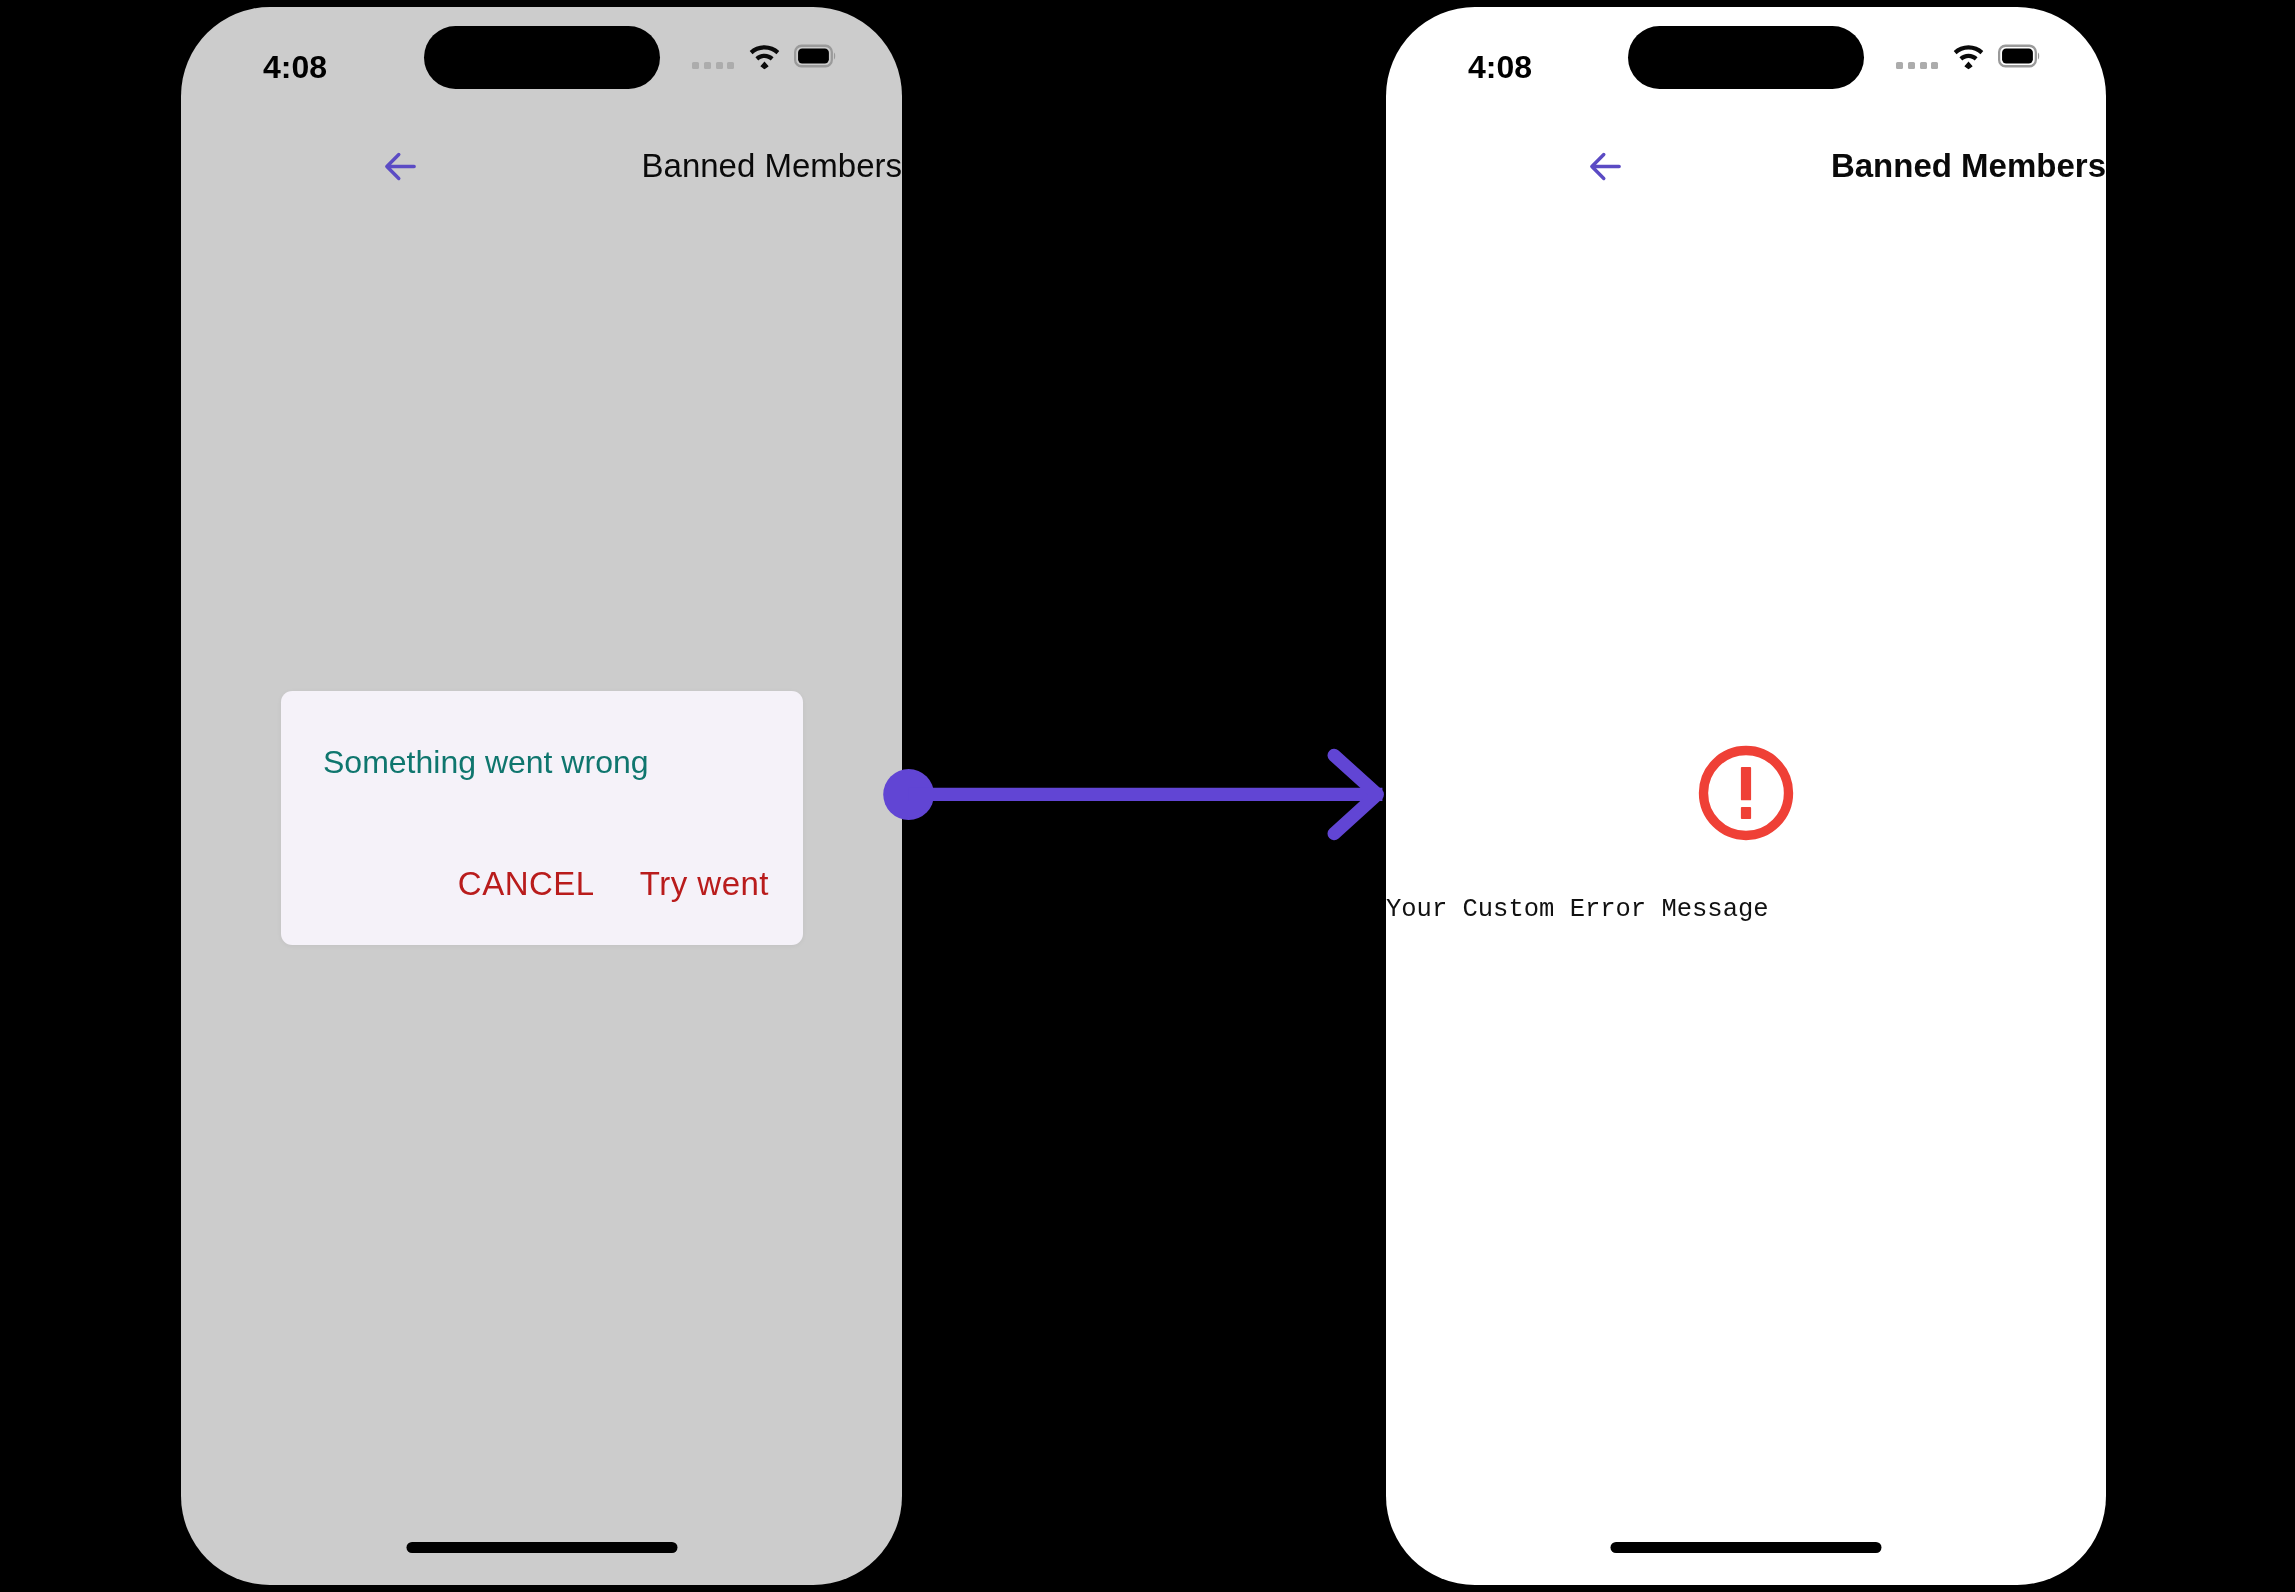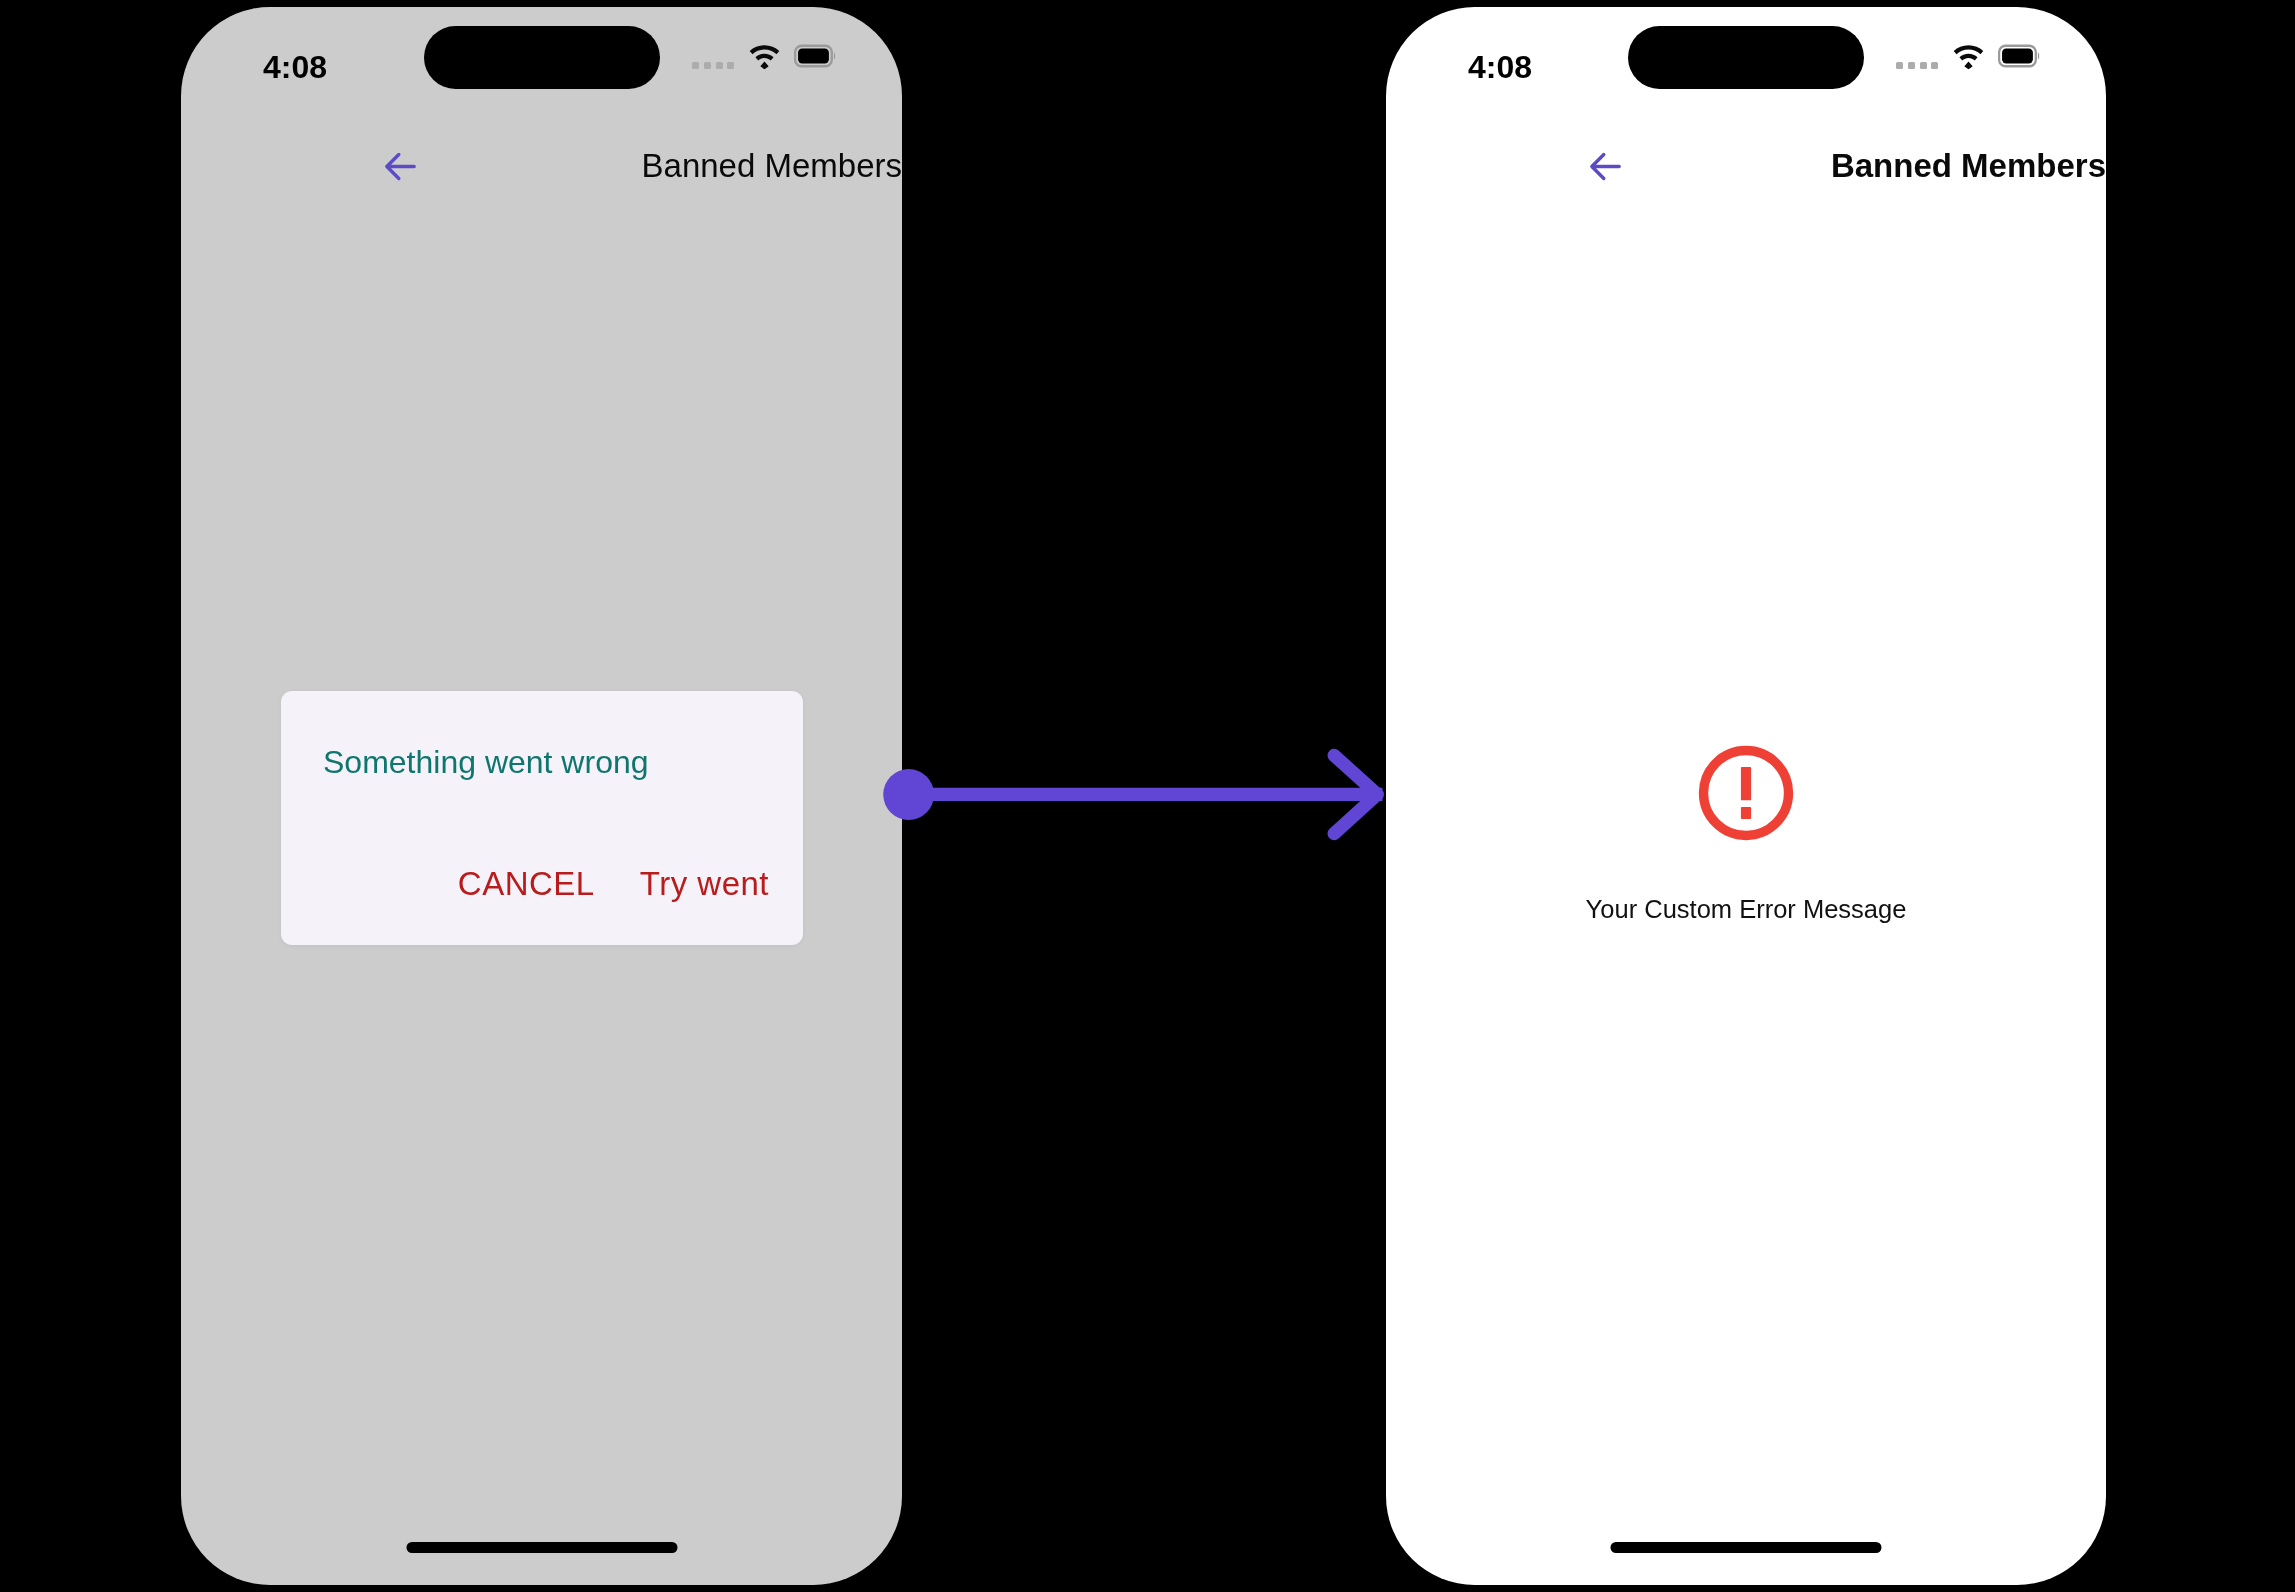--- a/index.html
+++ b/index.html
@@ -171,21 +171,22 @@
     letter-spacing: 0.5px;
     line-height: 1;
   }
 
   
   .error-block {
     position: absolute;
     left: 0;
     top: 735px;
     width: 100%;
-    text-align: center;
+    text-align: left;
+    font-family: Liberation Mono, monospace;
   }
   .error-icon {
     width: 102px;
     height: 102px;
     display: block;
     margin: 0 auto;
   }
   .error-message {
     margin-top: 53px;
     font-size: 25.5px;

